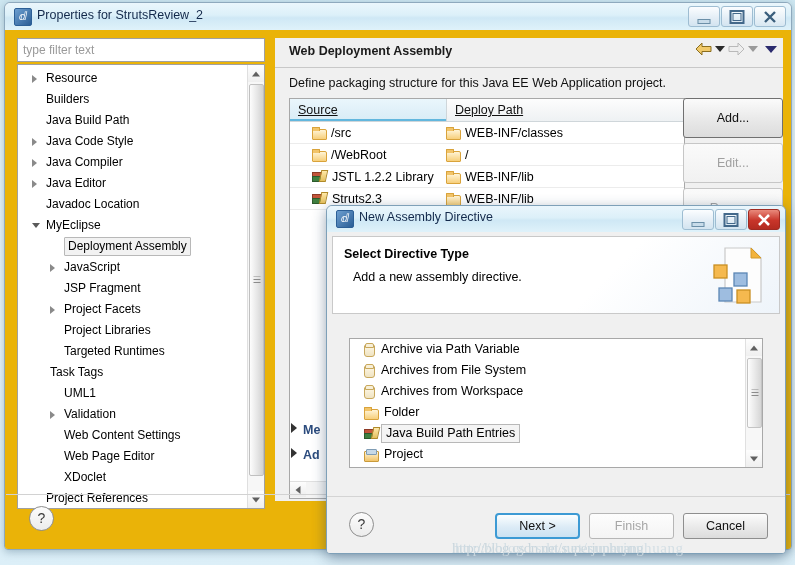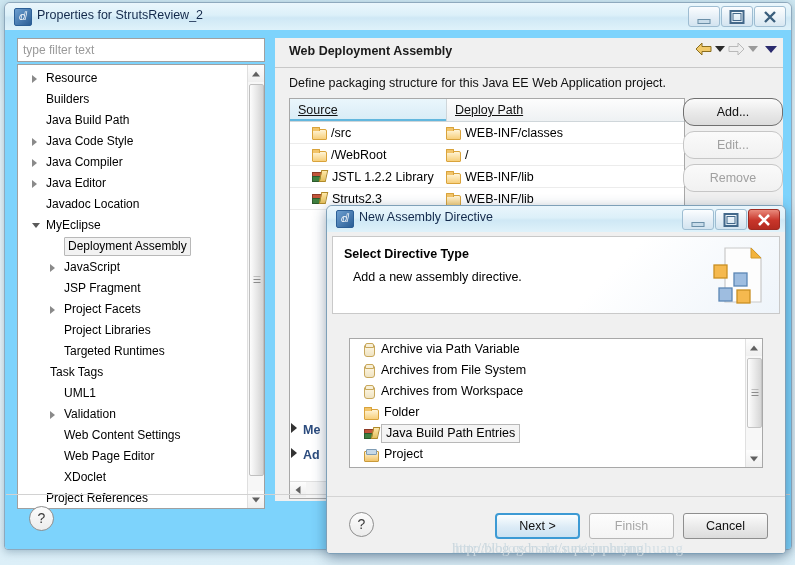--- a/index.html
+++ b/index.html
@@ -44,21 +44,21 @@
     position:relative;
   }
   .wbtn.close{background:linear-gradient(180deg,#fdfefe,#e9f2f8 55%,#d8e8f2);}
   .wbtn .min-bar{width:11px;height:3px;border:1px solid #6b8fa8;background:#c8dcea;
     position:absolute;left:50%;top:62%;transform:translateX(-50%);}
   .wbtn .max-sq{width:11px;height:10px;border:2px solid #43688a;
     position:absolute;left:50%;top:50%;transform:translate(-50%,-50%);}
   .wbtn .max-sq::after{content:"";position:absolute;left:1px;top:1px;right:1px;bottom:1px;
     border:1px solid #43688a;}
   
-  .winbody{position:absolute;left:0;top:27px;right:0;bottom:0;background:#7dd3fc;padding:20px;}
+  .winbody{position:absolute;left:0;top:27px;right:0;bottom:0;background:#eab308;padding:20px;}
   .filter-box{
     position:absolute;left:12px;top:8px;width:246px;height:22px;
     border:1px solid #a0a0a0;background:#fff;
   }
   .filter-box input{
     width:100%;height:100%;border:0;outline:0;box-sizing:border-box;
     padding:0 5px;font-family:inherit;font-size:12px;color:#000;background:transparent;
   }
   .filter-box input::placeholder{color:#9a9a9a;}
   
@@ -141,23 +141,23 @@
   .hbar{position:absolute;left:0;right:0;bottom:0;height:16px;background:#f4f4f4;border-top:1px solid #e0e0e0;}
   .hbar .arrw{position:absolute;top:0;width:16px;height:15px;background:linear-gradient(180deg,#fdfdfd,#ededed);}
   .hbar .arrw.l{left:0;} .hbar .arrw.r{right:0;}
   .hbar .arrw::after{content:"";position:absolute;left:50%;top:50%;transform:translate(-50%,-50%);
     border-top:4px solid transparent;border-bottom:4px solid transparent;}
   .hbar .arrw.l::after{border-right:5px solid #606060;}
   .hbar .arrw.r::after{border-left:5px solid #606060;}
   
   .sbtns{position:absolute;right:0;top:60px;width:100px;}
   .sbtn{
-    display:block;width:100px;height:28px;margin-bottom:5px;
+    display:block;width:100px;height:40px;margin-bottom:5px;
     font-family:inherit;font-size:12.5px;
-    border:1px solid #9a9a9a;border-radius:11px;
+    border:1px solid #9a9a9a;border-radius:3px;
     background:linear-gradient(180deg,#fbfbfb,#eaeaea 50%,#dcdcdc);
     color:#111;
   }
   .sbtn.primary{border:1px solid #707070;}
   .sbtn.disabled{color:#a0a0a0;border-color:#c6c6c6;
      background:linear-gradient(180deg,#fafafa,#f1f1f1);}
   
   .sect{position:absolute;left:286px;font-size:12.5px;font-weight:bold;color:#2b4b7d;}
   .sect .tri{display:inline-block;width:0;height:0;margin-right:6px;
      border-left:6px solid #333;border-top:5px solid transparent;border-bottom:5px solid transparent;

